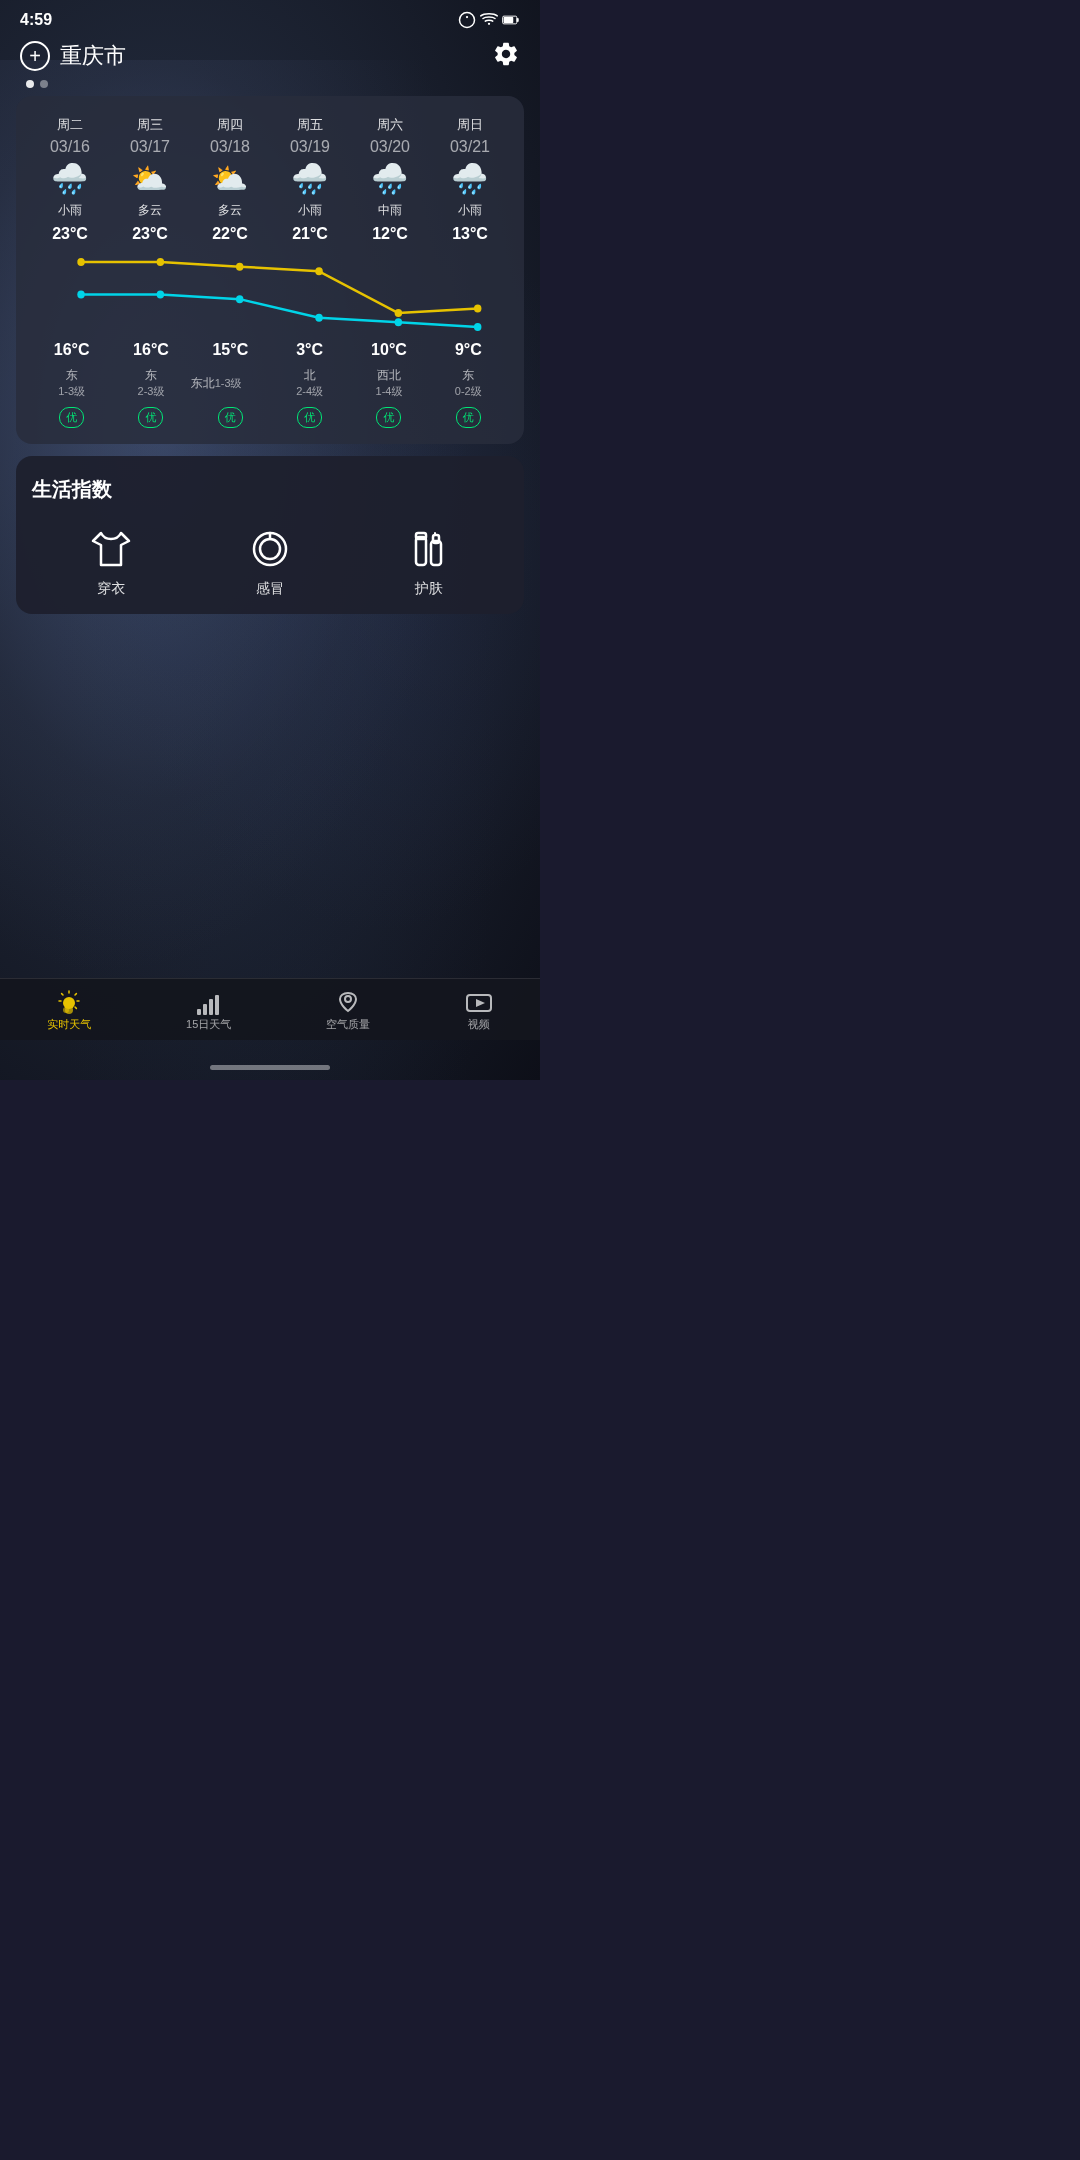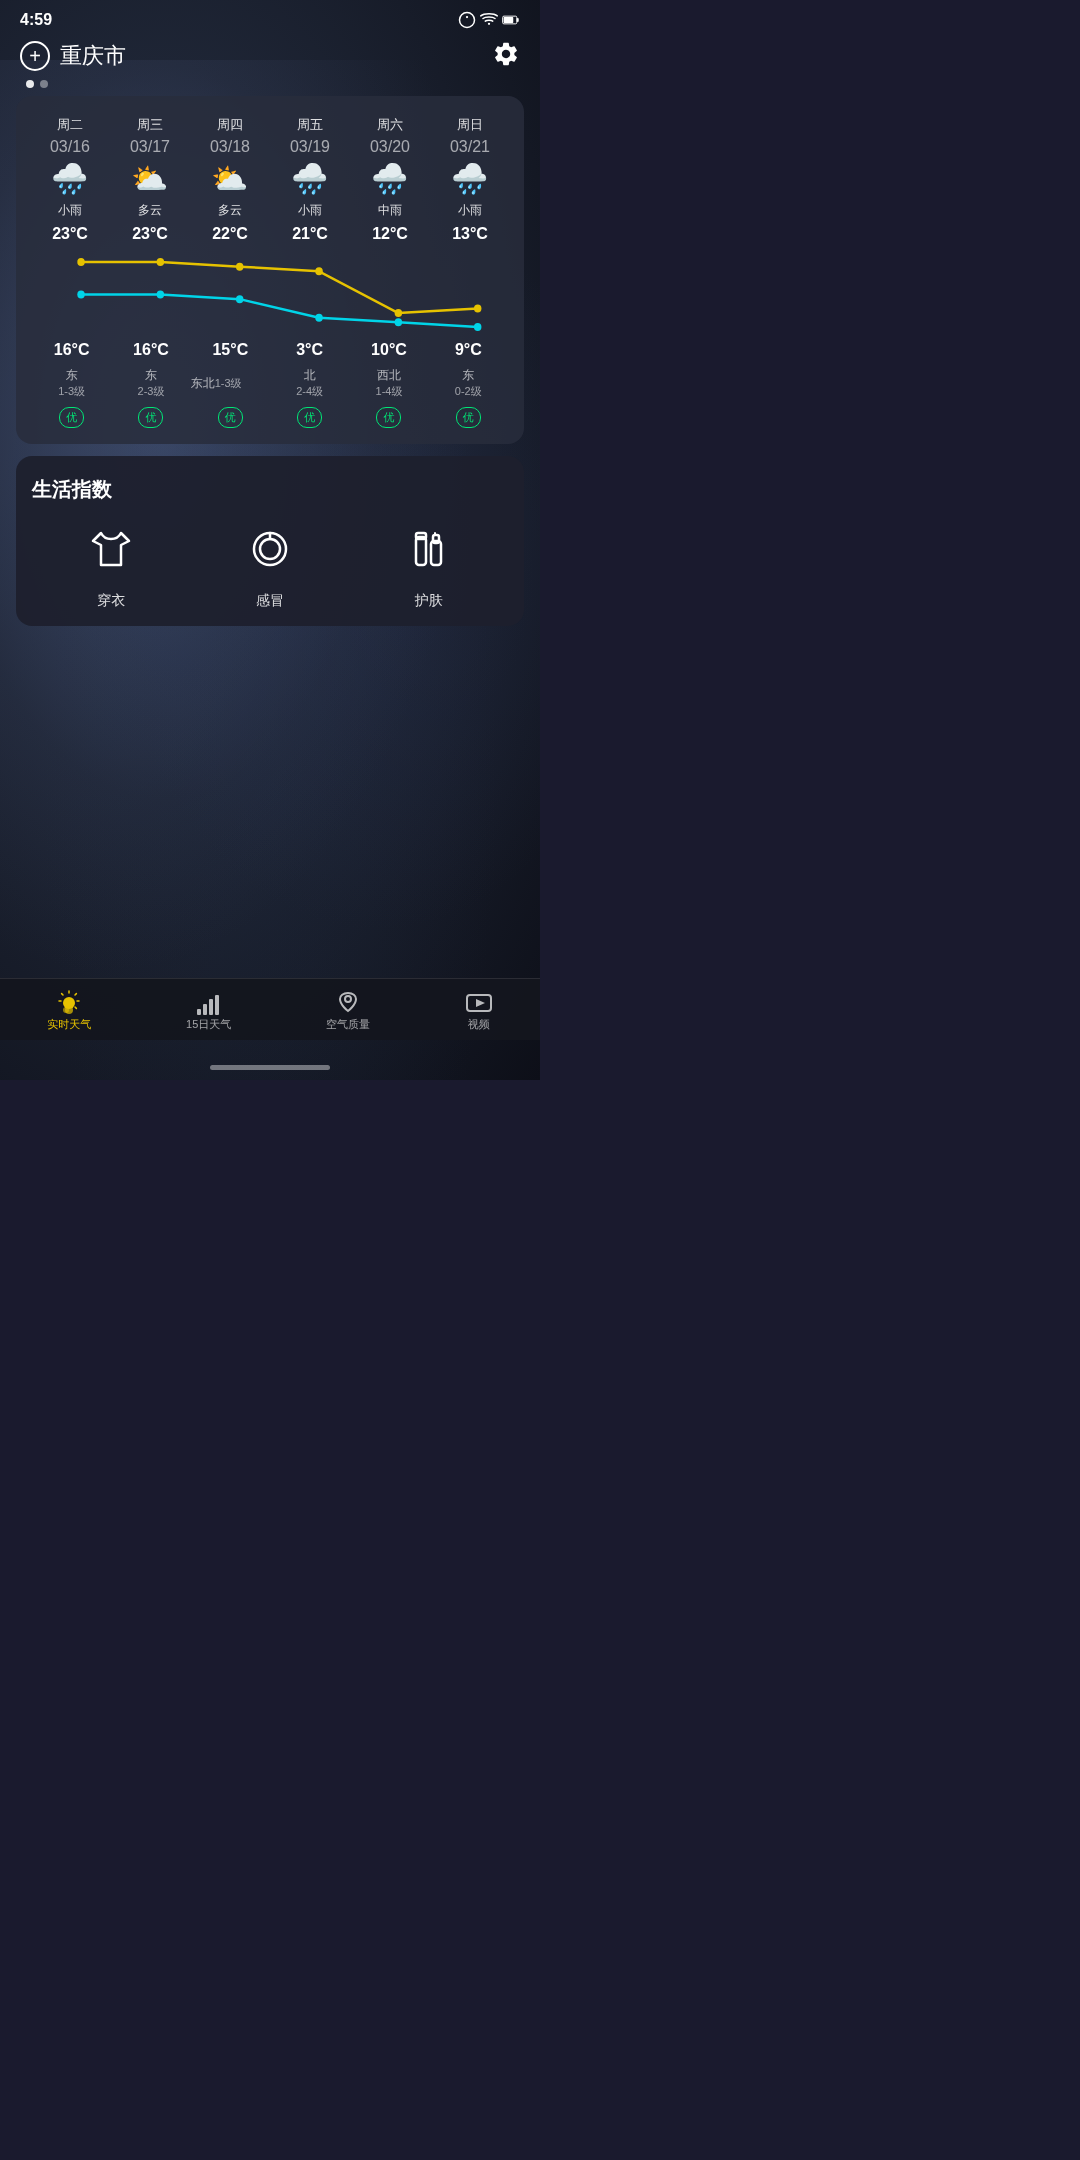--- a/index.html
+++ b/index.html
@@ -192,21 +192,21 @@
     }
     .life-icons-row {
       display: flex;
       justify-content: space-around;
       align-items: center;
     }
     .life-item {
       display: flex;
       flex-direction: column;
       align-items: center;
-      gap: 17px;
+      gap: 5px;
     }
     .life-icon {
       width: 52px; height: 52px;
       display: flex; align-items: center; justify-content: center;
     }
     .life-label {
       font-size: 14px;
       color: rgba(255,255,255,0.85);
     }
 

